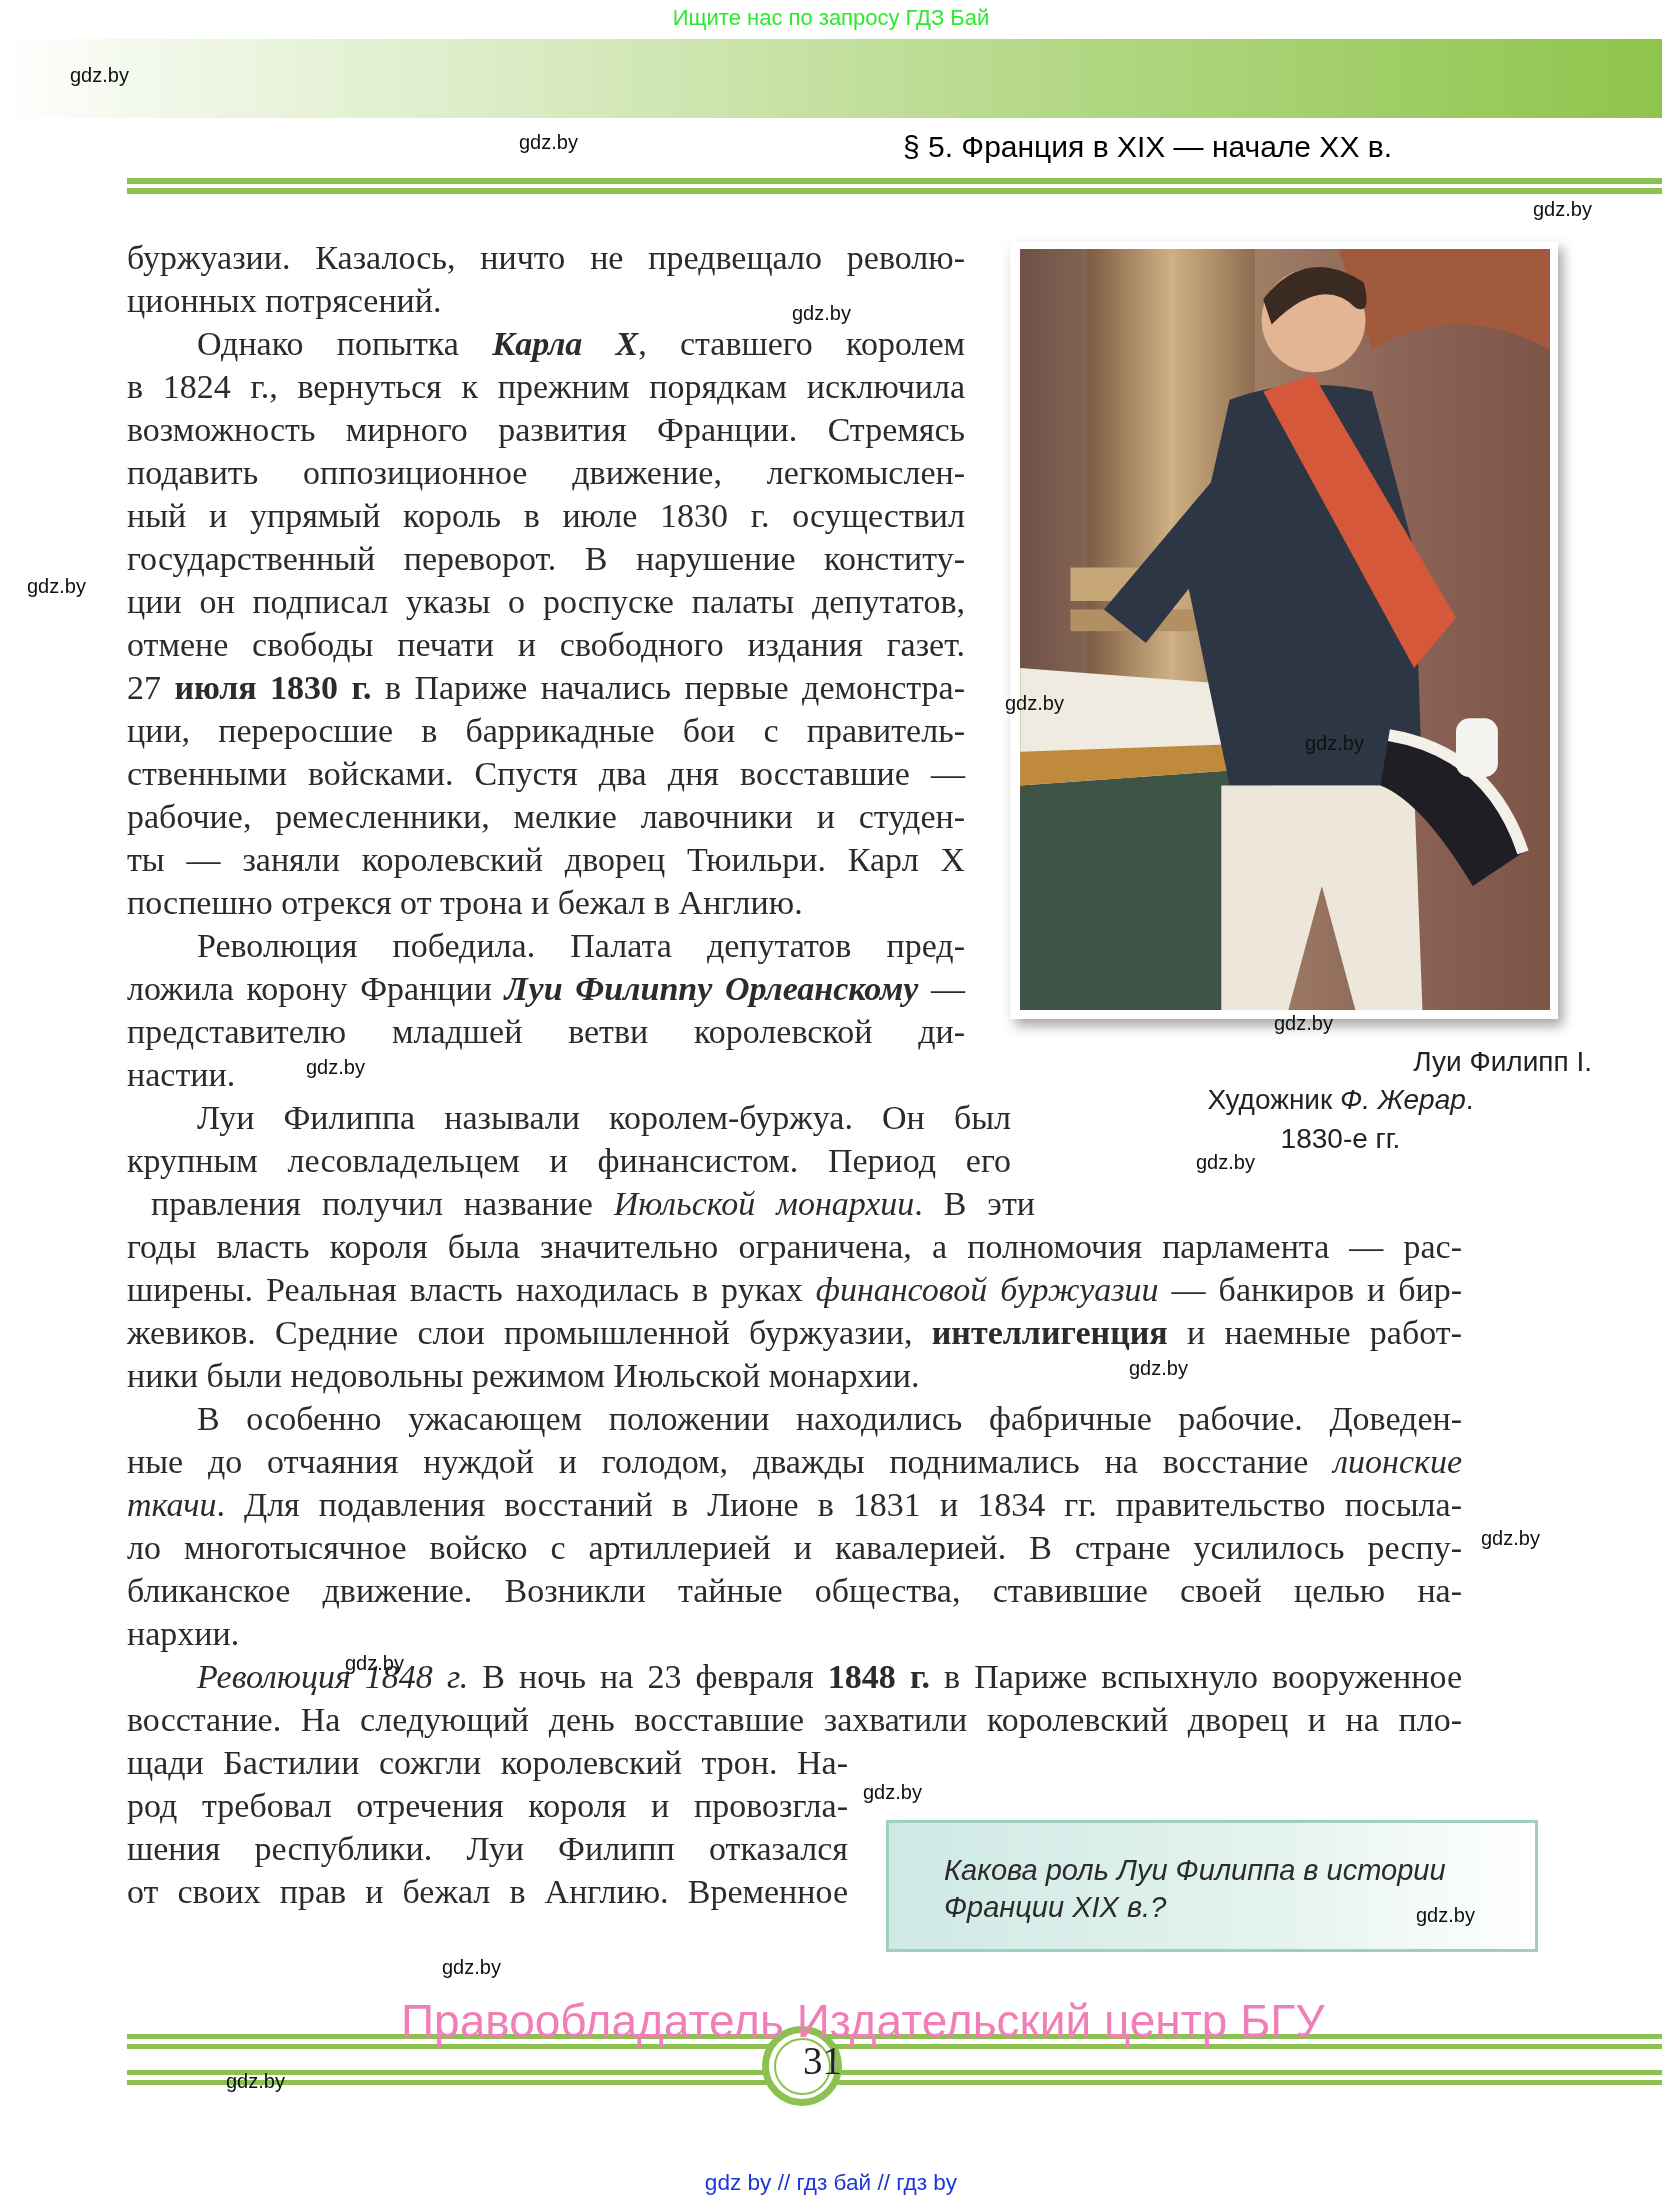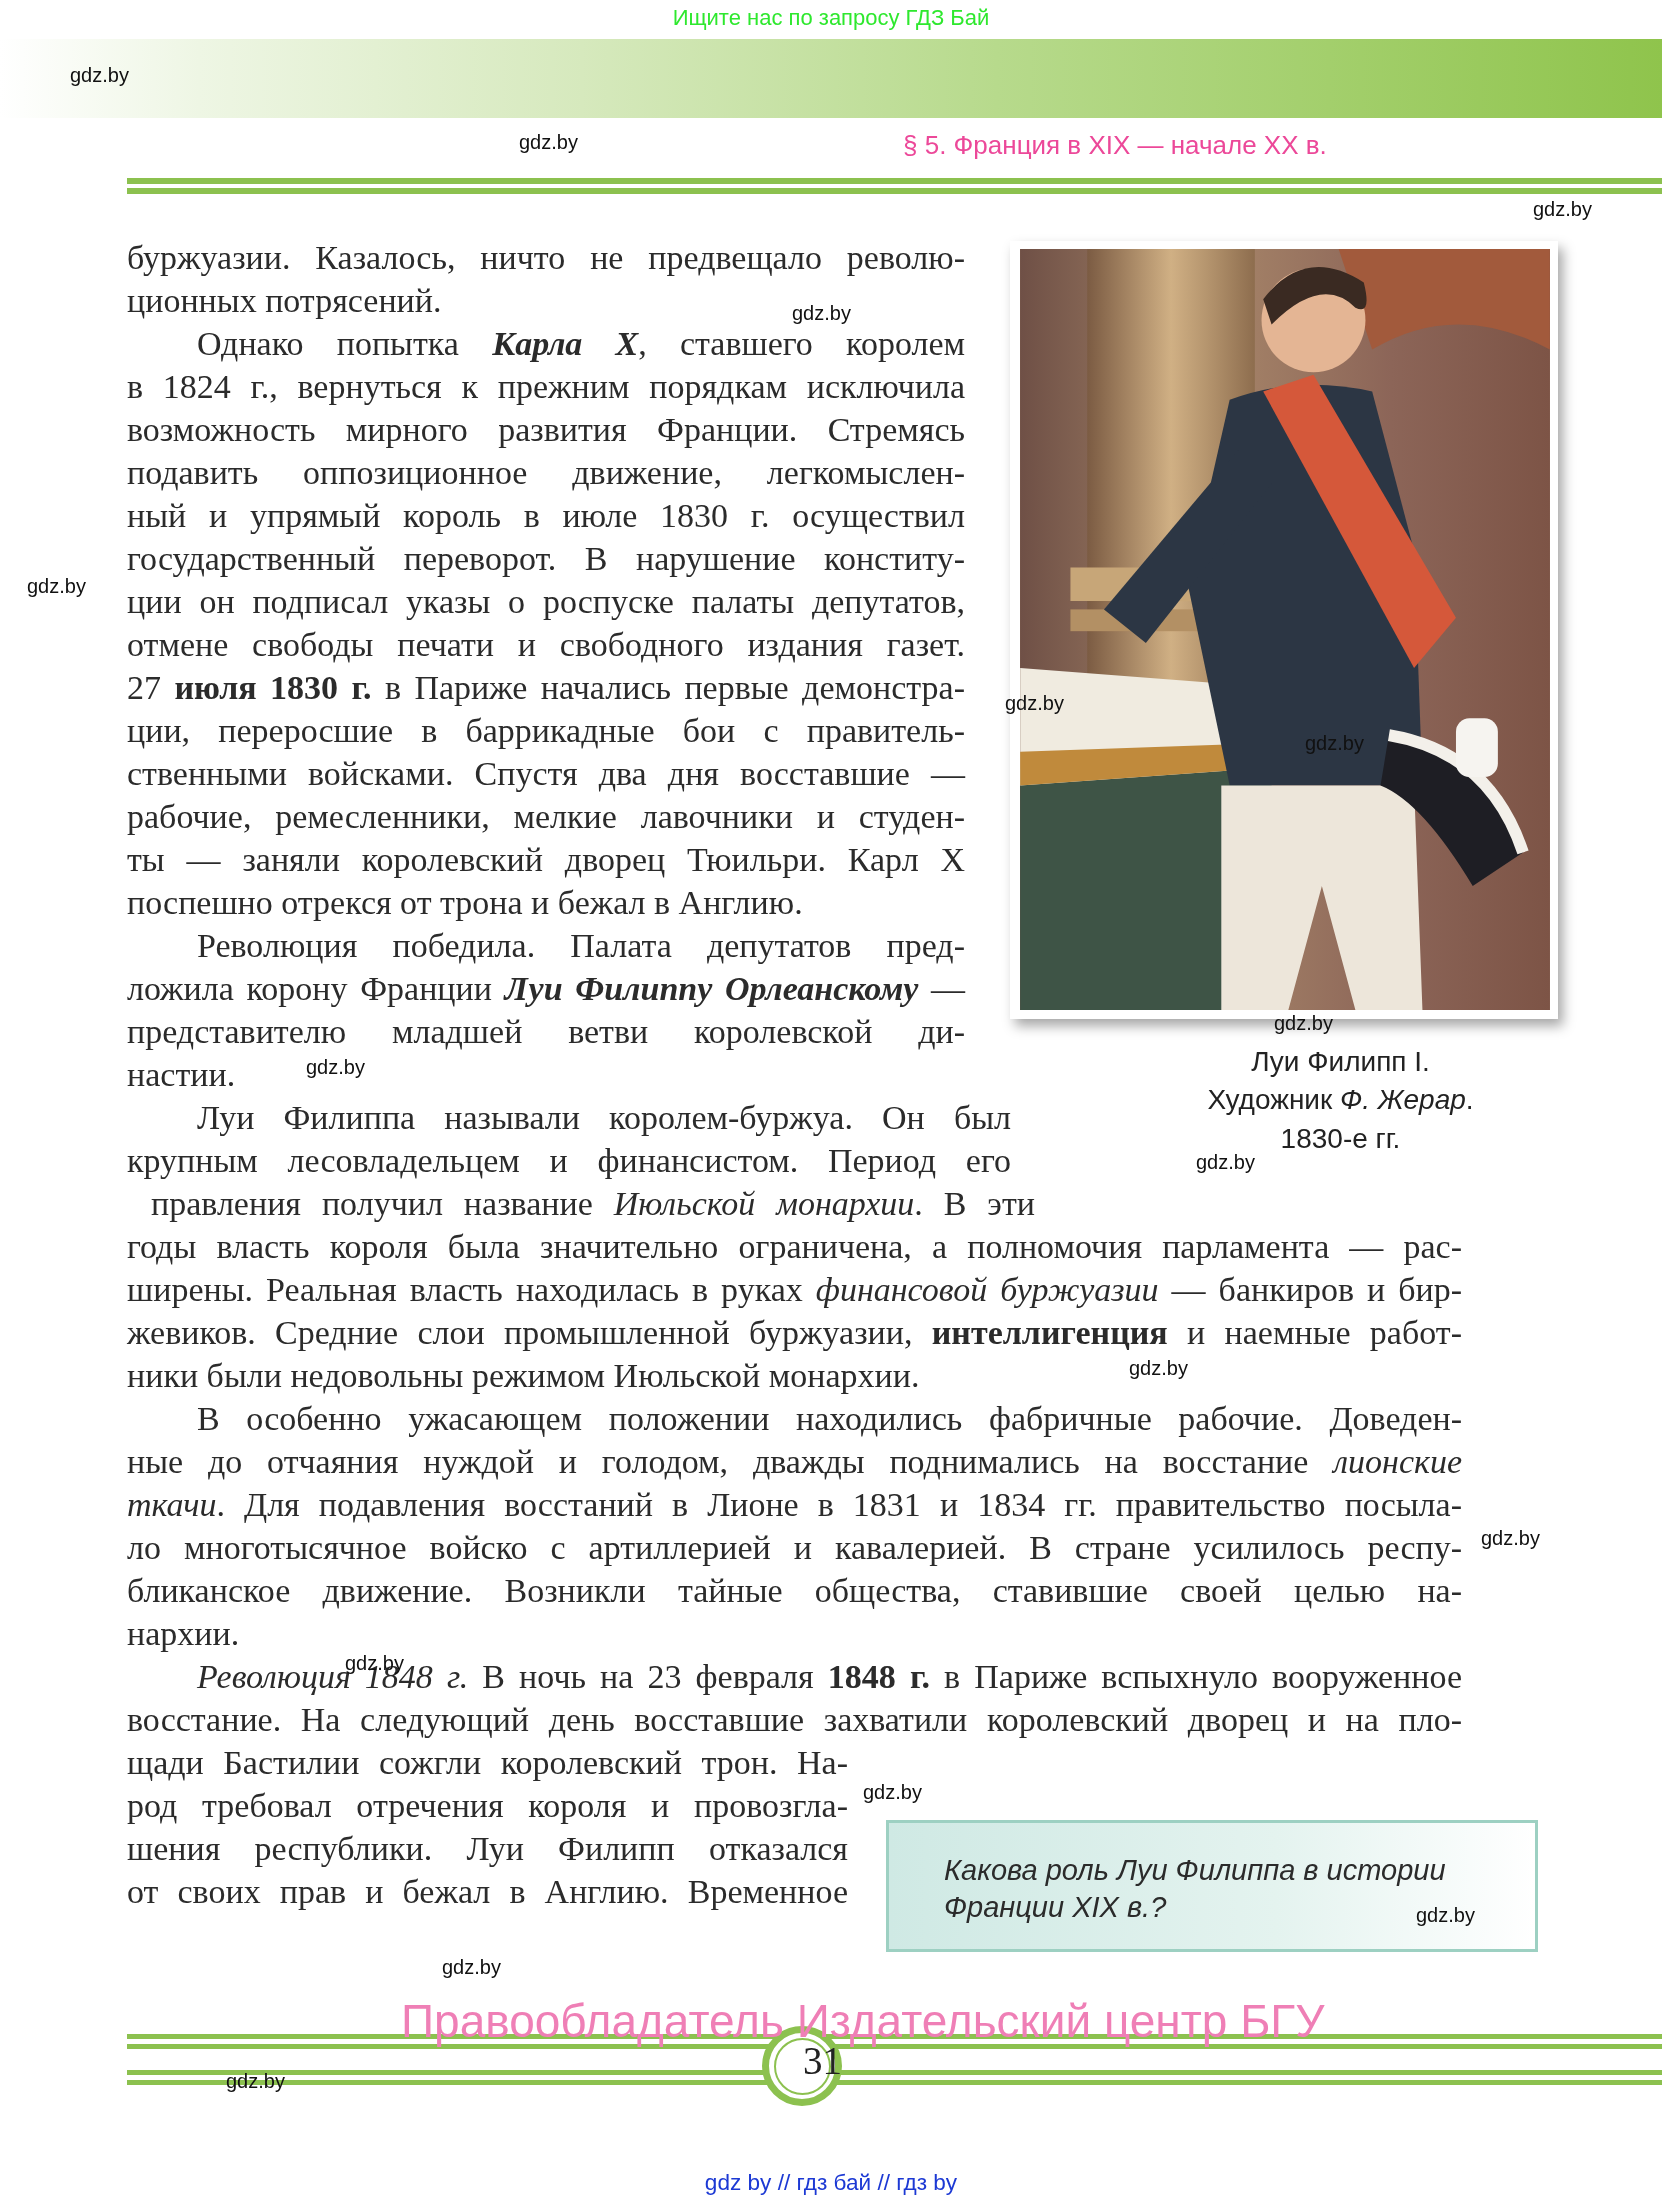--- a/index.html
+++ b/index.html
@@ -2,21 +2,21 @@
 <html style="font-size:13.4px"><head>
 <meta charset="utf-8">
 <style>
   html,body{margin:0;padding:0;background:#fff;}
   body{width:1662px;height:2205px;position:relative;overflow:hidden;font-family:"Liberation Serif","DejaVu Serif",serif;color:#2b2b2b;}
   .abs{position:absolute;}
   .sans{font-family:"Liberation Sans","DejaVu Sans",sans-serif;}
   .top-banner{left:0;top:5px;width:1662px;text-align:center;font-size:22px;color:#2ee82e;}
   .header-band{left:0;top:39px;width:1662px;height:79px;background:linear-gradient(to right,#ffffff 0%,#eef6e4 12%,#d6e9bd 35%,#b7da8c 60%,#8fc44c 100%);}
   .wm{font-size:20px;color:#111;}
-  .section-title{left:903px;top:130px;font-size:26px;color:#ec4899;}
+  .section-title{left:903px;top:130px;font-size:30px;color:#000000;}
   .rule{height:5.9px;background:#8cc14f;}
   .body{left:127px;font-size:34px;line-height:43px;color:#2b2b2b;}
   .line{white-space:nowrap;height:43px;}
   .narrow{width:838px;}
   .wide{width:1335px;}
   .q-narrow{width:721px;}
   .just{text-align:justify;text-align-last:justify;}
   .indent{padding-left:70px;box-sizing:border-box;}
   .portrait-frame{left:1010px;top:241px;width:548px;height:778px;background:#fff;box-shadow:5px 6.7px 11.7px rgba(0,0,0,0.35);}
   .portrait{left:1020px;top:249px;width:530px;height:761px;overflow:hidden;background:#8a6a5a;}
@@ -77,21 +77,21 @@
     <path d="M240 640 L470 640 L480 908 L400 908 L360 760 L320 908 L240 908 Z" fill="#ede6da"></path>
     <path d="M440 580 Q560 600 600 720 L540 760 Q480 660 430 640 Z" fill="#1e1e24"></path>
     <path d="M440 580 Q560 600 600 720" stroke="#f3f0ea" stroke-width="14" fill="none"></path>
     <rect x="520" y="560" width="50" height="70" rx="16" fill="#f6f4f0"></rect>
   </svg>
 </div>
 <div class="abs sans wm" style="left:1005px;top:692px;">gdz.by</div>
 <div class="abs sans wm" style="left:1305px;top:732px;">gdz.by</div>
 
 <div class="abs sans wm" style="left:1274px;top:1012px;">gdz.by</div>
-<div class="abs sans caption" style="top:1046px;">Луи Филипп I.</div>
+<div class="abs sans caption" style="top:1046px;text-align:right;">Луи Филипп I.</div>
 <div class="abs sans caption" style="top:1084px;">
   <span>Художник </span><i>Ф. Жерар</i><span>.</span>
 </div>
 <div class="abs sans caption" style="top:1123px;">1830-е гг.</div>
 <div class="abs sans wm" style="left:1196px;top:1151px;">gdz.by</div>
 
 <div class="abs body" style="top:236px;">
   <div class="line narrow just">буржуазии. Казалось, ничто не предвещало револю-</div>
   <div class="line narrow">ционных потрясений.</div>
   <div class="line narrow just indent"><span>Однако попытка </span><b><i>Карла X</i></b><span>, ставшего королем</span></div>

